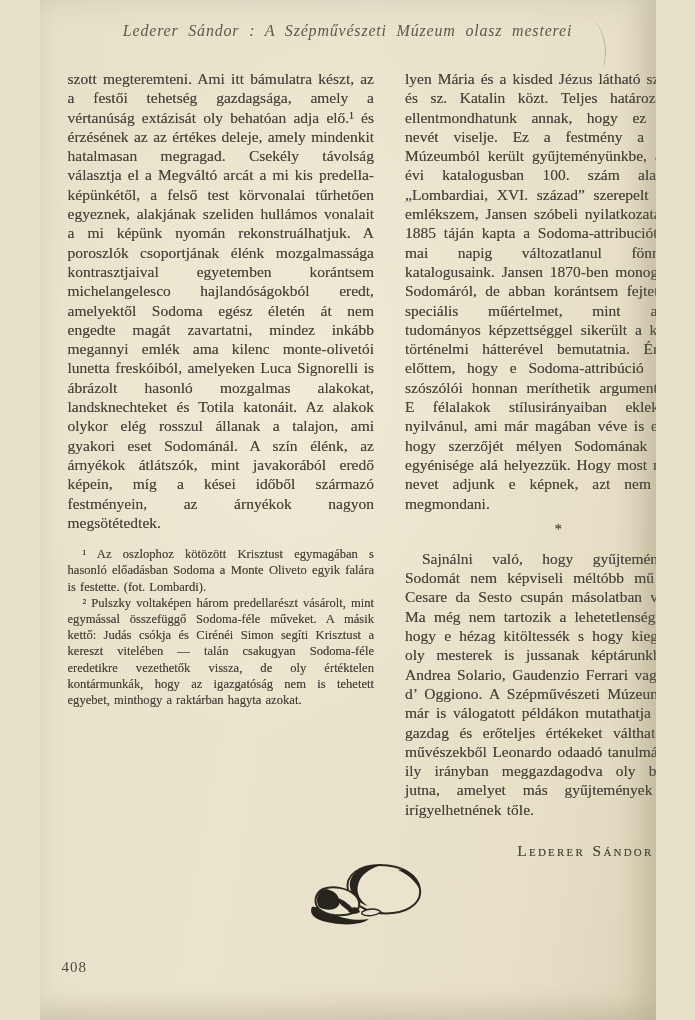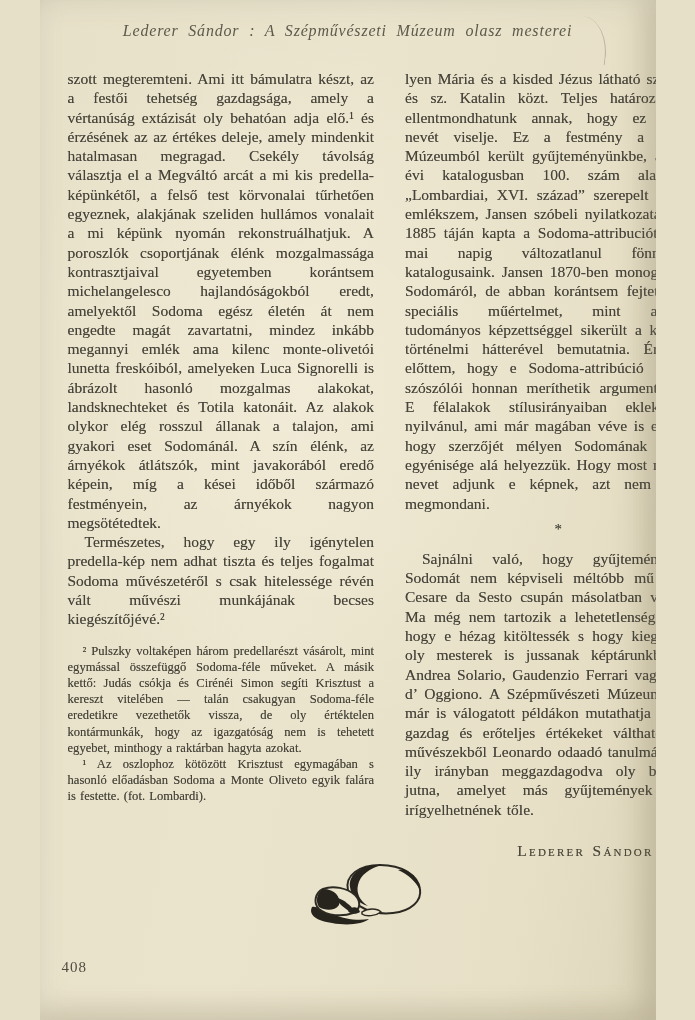--- a/index.html
+++ b/index.html
@@ -97,25 +97,24 @@
 <main class="page">
 
   <header class="running-head">Lederer Sándor :  A Szépművészeti Múzeum olasz mesterei</header>
 
   <div class="curl-line"></div>
 
   <section class="columns">
 
     <div class="col">
       <p class="para">szott megteremteni. Ami itt bámulatra készt, az a festői tehetség gazdagsága, amely a vértanúság extázisát oly behatóan adja elő.¹ és érzésének az az értékes deleje, amely mindenkit hatalmasan megragad. Csekély távolság választja el a Megváltó arcát a mi kis predella-képünkétől, a felső test körvonalai tűrhetően egyeznek, alakjának szeliden hullámos vonalait a mi képünk nyomán rekonstruálhatjuk. A poroszlók csoportjának élénk mozgalmassága kontrasztjaival egyetemben korántsem michelangelesco hajlandóságokból eredt, amelyektől Sodoma egész életén át nem engedte magát zavartatni, mindez inkább megannyi emlék ama kilenc monte-olivetói lunetta freskóiból, amelyeken Luca Signorelli is ábrázolt hasonló mozgalmas alakokat, landsknechteket és Totila katonáit. Az alakok olykor elég rosszul állanak a talajon, ami gyakori eset Sodománál. A szín élénk, az árnyékok átlátszók, mint javakorából eredő képein, míg a kései időből származó festményein, az árnyékok nagyon megsötétedtek.</p>
-      <p class="para indent">Természetes, hogy egy ily igénytelen predella-kép nem adhat tiszta és teljes fogalmat Sodoma művészetéről s csak hitelessége révén vált művészi munkájának becses kiegészítőjévé.²</p>
 
       <div class="footnotes">
+        <p class="fn">¹ Az oszlophoz kötözött Krisztust egymagában s hasonló előadásban Sodoma a Monte Oliveto egyik falára is festette. (fot. Lombardi).</p>
         <p class="fn">² Pulszky voltaképen három predellarészt vásárolt, mint egymással összefüggő Sodoma-féle műveket. A másik kettő: Judás csókja és Cirénéi Simon segíti Krisztust a kereszt vitelében — talán csakugyan Sodoma-féle eredetikre vezethetők vissza, de oly értéktelen kontármunkák, hogy az igazgatóság nem is tehetett egyebet, minthogy a raktárban hagyta azokat.</p>
-        <p class="fn">¹ Az oszlophoz kötözött Krisztust egymagában s hasonló előadásban Sodoma a Monte Oliveto egyik falára is festette. (fot. Lombardi).</p>
       </div>
     </div>
 
     <div class="col">
       <p class="para">lyen Mária és a kisded Jézus látható sz. Ferenc és sz. Katalin közt. Teljes határozottsággal ellentmondhatunk annak, hogy ez Sodoma nevét viselje. Ez a festmény a Nemzeti Múzeumból került gyűjteményünkbe, az 1881. évi katalogusban 100. szám alatt mint „Lombardiai, XVI. század” szerepelt s ha jól emlékszem, Jansen szóbeli nyilatkozata folytán 1885 táján kapta a Sodoma-attribuciót, amit a mai napig változatlanul fönntartottak katalogusaink. Jansen 1870-ben monografiát írt Sodomáról, de abban korántsem fejtett ki oly speciális műértelmet, mint amekkora tudományos képzettséggel sikerült a kor képét történelmi hátterével bemutatnia. Érthetetlen előttem, hogy e Sodoma-attribúció esetleges szószólói honnan meríthetik argumentumaikat. E félalakok stílusirányaiban eklekticizmus nyilvánul, ami már magában véve is elég arra, hogy szerzőjét mélyen Sodomának művészi egyénisége alá helyezzük. Hogy most már mily nevet adjunk e képnek, azt nem tudnám megmondani.</p>
       <div class="separator">*</div>
       <p class="para indent">Sajnálni való, hogy gyűjteményünkben Sodomát nem képviseli méltóbb mű s hogy Cesare da Sesto csupán másolatban van meg. Ma még nem tartozik a lehetetlenségek közé, hogy e hézag kitöltessék s hogy kiegészítésül oly mesterek is jussanak képtárunkba, mint Andrea Solario, Gaudenzio Ferrari vagy Marco d’ Oggiono. A Szépművészeti Múzeum, amely már is válogatott példákon mutathatja be, mily gazdag és erőteljes értékeket válthatott ki a művészekből Leonardo odaadó tanulmányozása, ily irányban meggazdagodva oly bélyeghez jutna, amelyet más gyűjtemények méltán irígyelhetnének tőle.</p>
       <p class="signature">Lederer Sándor</p>
     </div>
 

